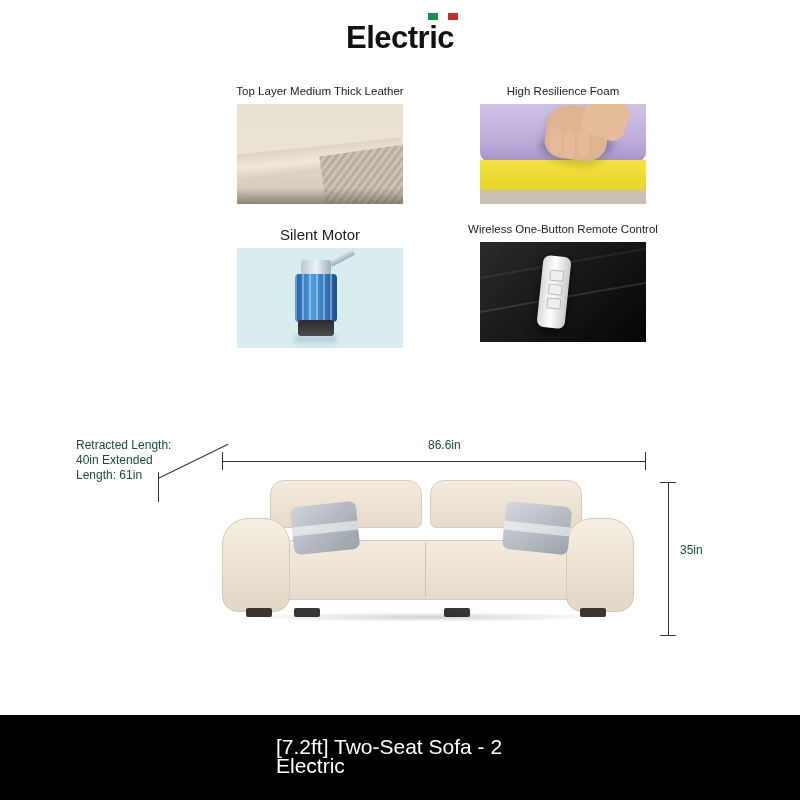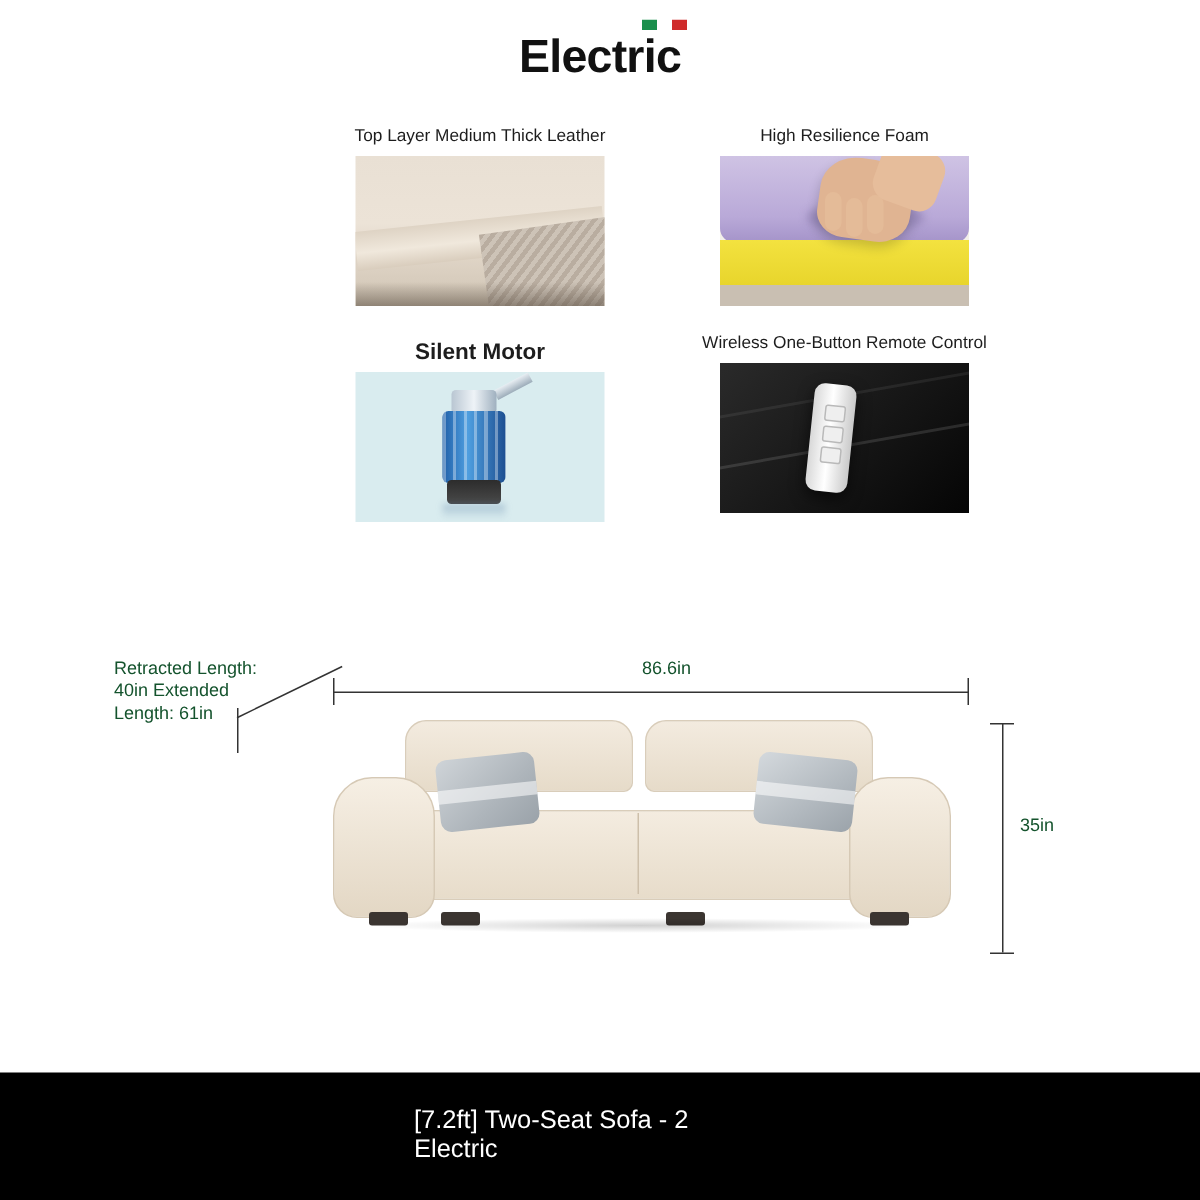--- a/index.html
+++ b/index.html
@@ -60,21 +60,21 @@
   }
   .feature .cap {
     font-size: 11.5px;
     color: #1d1d1d;
     text-align: center;
     line-height: 14px;
     margin-bottom: 6px;
   }
   .feature .cap.big {
     font-size: 15px;
-    font-weight: bold;
+    font-weight: normal;
   }
   .thumb {
     width: 166px;
     height: 100px;
     margin: 0 auto;
     position: relative;
     overflow: hidden;
     background: #ddd;
   }
   .f1 { left: 195px; top: 0; }
@@ -267,21 +267,21 @@
   .footer {
     position: absolute;
     left: 0; bottom: 0;
     width: 800px; height: 85px;
     background: #000000;
     color: #ffffff;
   }
   .footer-title {
     position: absolute;
     left: 276px; top: 22px;
-    font-size: 17px;
+    font-size: 21px;
     line-height: 19px;
     white-space: pre-line;
   }
 </style>
 </head>
 <body>
 
 <div class="brand">
   <span class="brand-wrap">
     <span class="flag">

